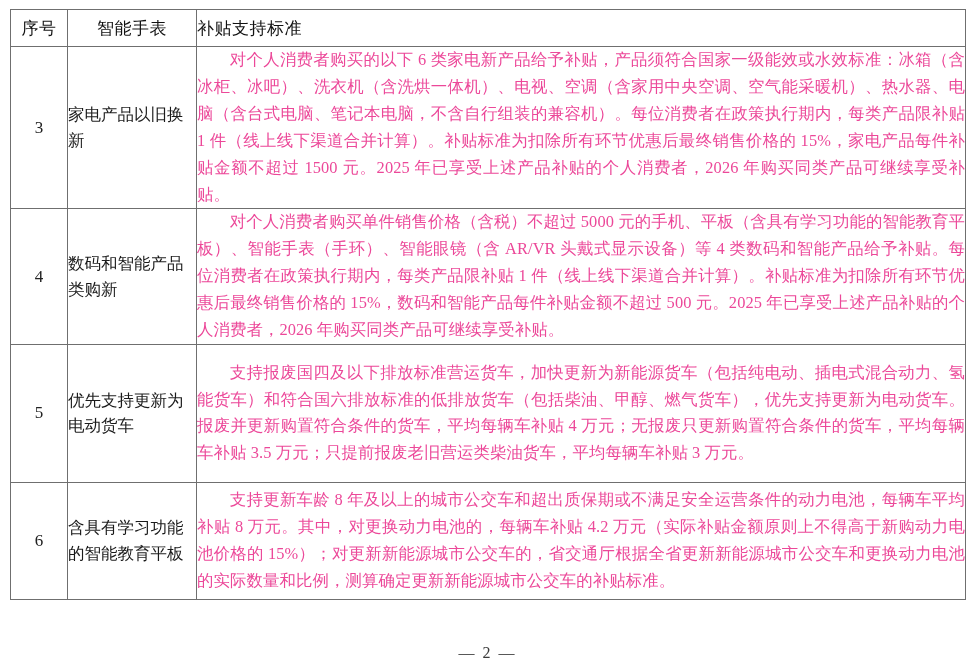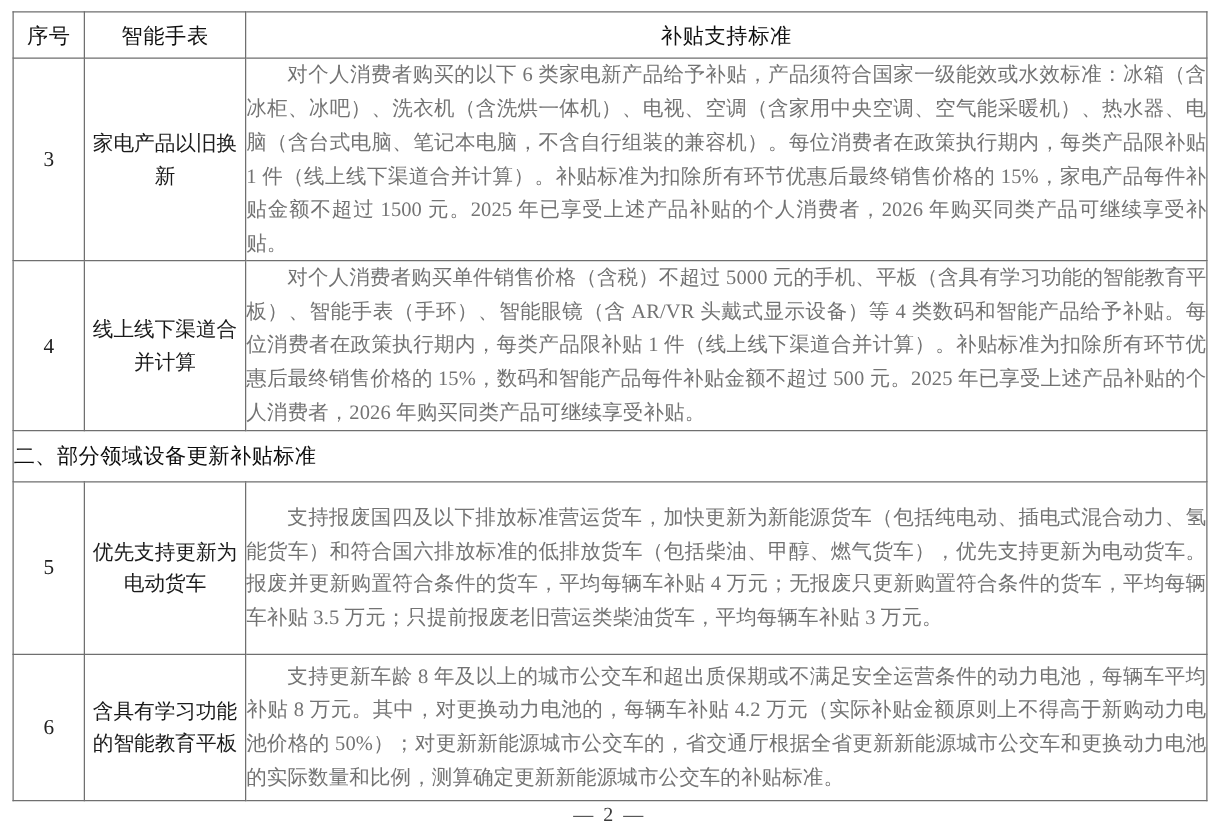--- a/index.html
+++ b/index.html
@@ -47,49 +47,49 @@
 
   
   .hdr-cell {
     height: 36px;
     text-align: center;
     font-size: 17px;
     letter-spacing: 0.5px;
     color: #111;
   }
   .hdr-cell.std {
-    text-align: center;
+    text-align: left;
   }
 
   
   .idx-cell {
     text-align: center;
     font-size: 17px;
     font-family: "Liberation Serif", "DejaVu Serif", serif;
     color: #222;
   }
 
   
   .field-cell {
-    text-align: center;
+    text-align: left;
     font-size: 16.5px;
     line-height: 1.55;
     padding: 4px 6px;
     color: #1a1a1a;
   }
 
   
   .std-cell {
     padding: 8px 10px 8px 10px;
     font-size: 16.4px;
     line-height: 1.64;
     text-align: justify;
     text-justify: inter-character;
     text-indent: 2em;
-    color: #737373;
+    color: #ec4899;
     letter-spacing: 0.1px;
   }
 
   
   .section-cell {
     height: 40px;
     padding: 0 0 0 14px;
     font-size: 17px;
     font-weight: bold;
     color: #0d0d0d;
@@ -138,38 +138,35 @@
       </tr>
 
       <tr class="row-r3">
         <td class="idx-cell">3</td>
         <td class="field-cell">家电产品以旧换新</td>
         <td class="std-cell">对个人消费者购买的以下 6 类家电新产品给予补贴，产品须符合国家一级能效或水效标准：冰箱（含冰柜、冰吧）、洗衣机（含洗烘一体机）、电视、空调（含家用中央空调、空气能采暖机）、热水器、电脑（含台式电脑、笔记本电脑，不含自行组装的兼容机）。每位消费者在政策执行期内，每类产品限补贴 1 件（线上线下渠道合并计算）。补贴标准为扣除所有环节优惠后最终销售价格的 15%，家电产品每件补贴金额不超过 1500 元。2025 年已享受上述产品补贴的个人消费者，2026 年购买同类产品可继续享受补贴。</td>
       </tr>
 
       <tr class="row-r4">
         <td class="idx-cell">4</td>
-        <td class="field-cell">线上线下渠道合并计算</td>
+        <td class="field-cell">数码和智能产品类购新</td>
         <td class="std-cell">对个人消费者购买单件销售价格（含税）不超过 5000 元的手机、平板（含具有学习功能的智能教育平板）、智能手表（手环）、智能眼镜（含 AR/VR 头戴式显示设备）等 4 类数码和智能产品给予补贴。每位消费者在政策执行期内，每类产品限补贴 1 件（线上线下渠道合并计算）。补贴标准为扣除所有环节优惠后最终销售价格的 15%，数码和智能产品每件补贴金额不超过 500 元。2025 年已享受上述产品补贴的个人消费者，2026 年购买同类产品可继续享受补贴。</td>
       </tr>
 
-      <tr class="row-sec">
-        <td class="section-cell" colspan="3">二、部分领域设备更新补贴标准</td>
-      </tr>
 
       <tr class="row-r5">
         <td class="idx-cell">5</td>
         <td class="field-cell">优先支持更新为电动货车</td>
         <td class="std-cell">支持报废国四及以下排放标准营运货车，加快更新为新能源货车（包括纯电动、插电式混合动力、氢能货车）和符合国六排放标准的低排放货车（包括柴油、甲醇、燃气货车），优先支持更新为电动货车。报废并更新购置符合条件的货车，平均每辆车补贴 4 万元；无报废只更新购置符合条件的货车，平均每辆车补贴 3.5 万元；只提前报废老旧营运类柴油货车，平均每辆车补贴 3 万元。</td>
       </tr>
 
       <tr class="row-r6">
         <td class="idx-cell">6</td>
         <td class="field-cell">含具有学习功能的智能教育平板</td>
-        <td class="std-cell">支持更新车龄 8 年及以上的城市公交车和超出质保期或不满足安全运营条件的动力电池，每辆车平均补贴 8 万元。其中，对更换动力电池的，每辆车补贴 4.2 万元（实际补贴金额原则上不得高于新购动力电池价格的 50%）；对更新新能源城市公交车的，省交通厅根据全省更新新能源城市公交车和更换动力电池的实际数量和比例，测算确定更新新能源城市公交车的补贴标准。</td>
+        <td class="std-cell">支持更新车龄 8 年及以上的城市公交车和超出质保期或不满足安全运营条件的动力电池，每辆车平均补贴 8 万元。其中，对更换动力电池的，每辆车补贴 4.2 万元（实际补贴金额原则上不得高于新购动力电池价格的 15%）；对更新新能源城市公交车的，省交通厅根据全省更新新能源城市公交车和更换动力电池的实际数量和比例，测算确定更新新能源城市公交车的补贴标准。</td>
       </tr>
 
     </tbody>
   </table>
 
   <div class="page-footer">— 2 —</div>
 
 </div>
 
 </body></html>

